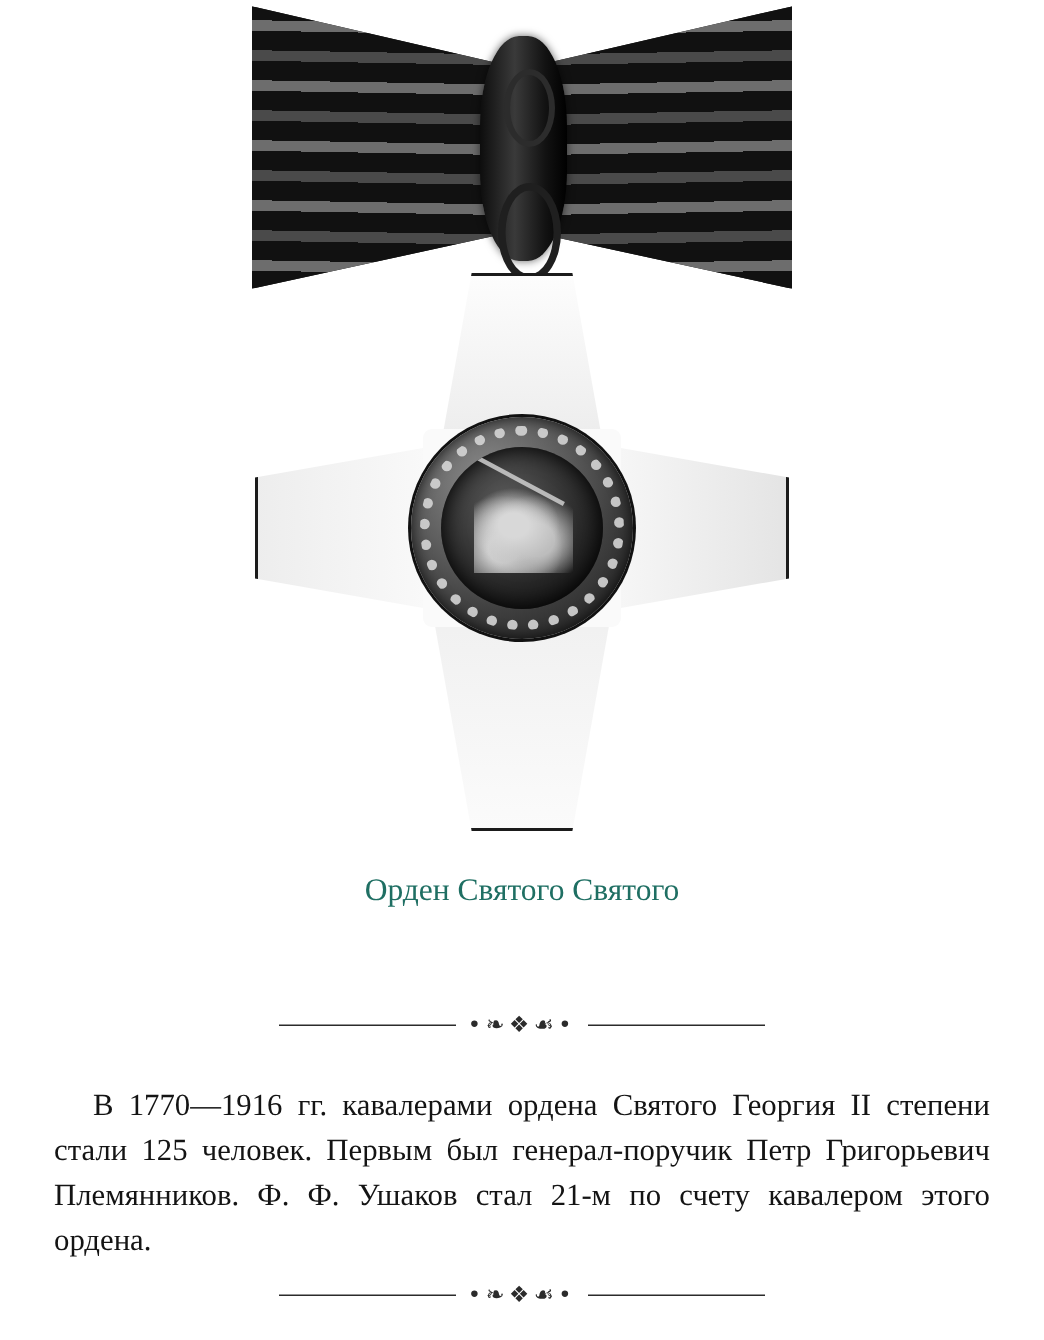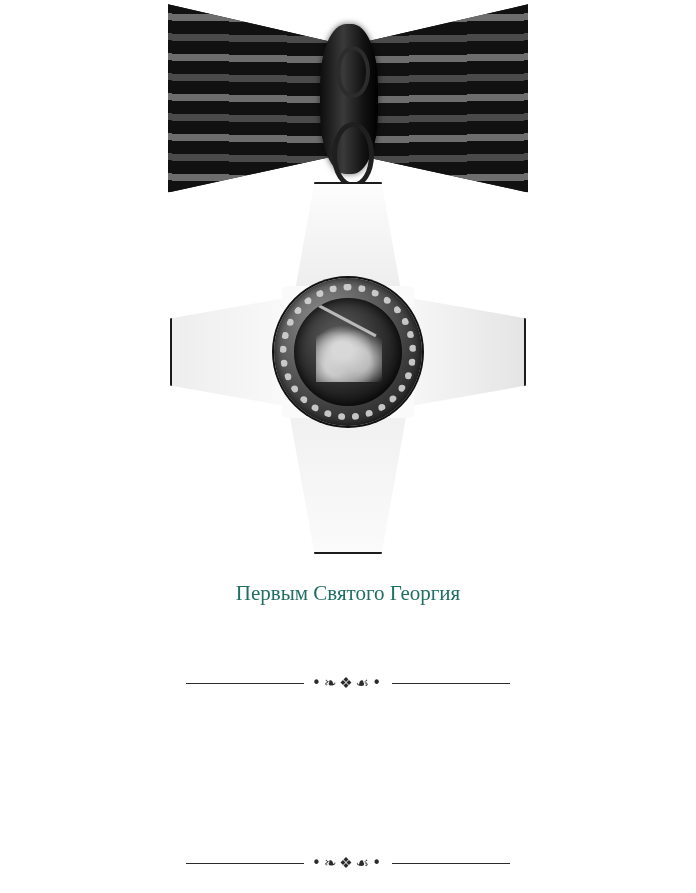--- a/index.html
+++ b/index.html
@@ -290,29 +290,32 @@
             <div class="rider"></div>
             <div class="rider-lance"></div>
           </div>
         </div>
       </div>
 
     </div>
   </div>
 
   <div class="caption">
-    <span>Первым Святого Георгия</span>
+    <span>Орден Святого Святого</span>
   </div>
 
   <div class="ornament top">
     <span class="orn-rule"></span>
     <span class="orn-glyphs">•❧❖☙•</span>
     <span class="orn-rule"></span>
   </div>
 
+  <div class="body-text">
+    <p>В 1770—1916 гг. кавалерами ордена Святого Георгия II степени стали 125 человек. Первым был генерал-поручик Петр Григорьевич Племянников. Ф. Ф. Ушаков стал 21-м по счету кавалером этого ордена.</p>
+  </div>
 
   <div class="ornament bottom">
     <span class="orn-rule"></span>
     <span class="orn-glyphs">•❧❖☙•</span>
     <span class="orn-rule"></span>
   </div>
 
 </div>
 
 </body></html>

